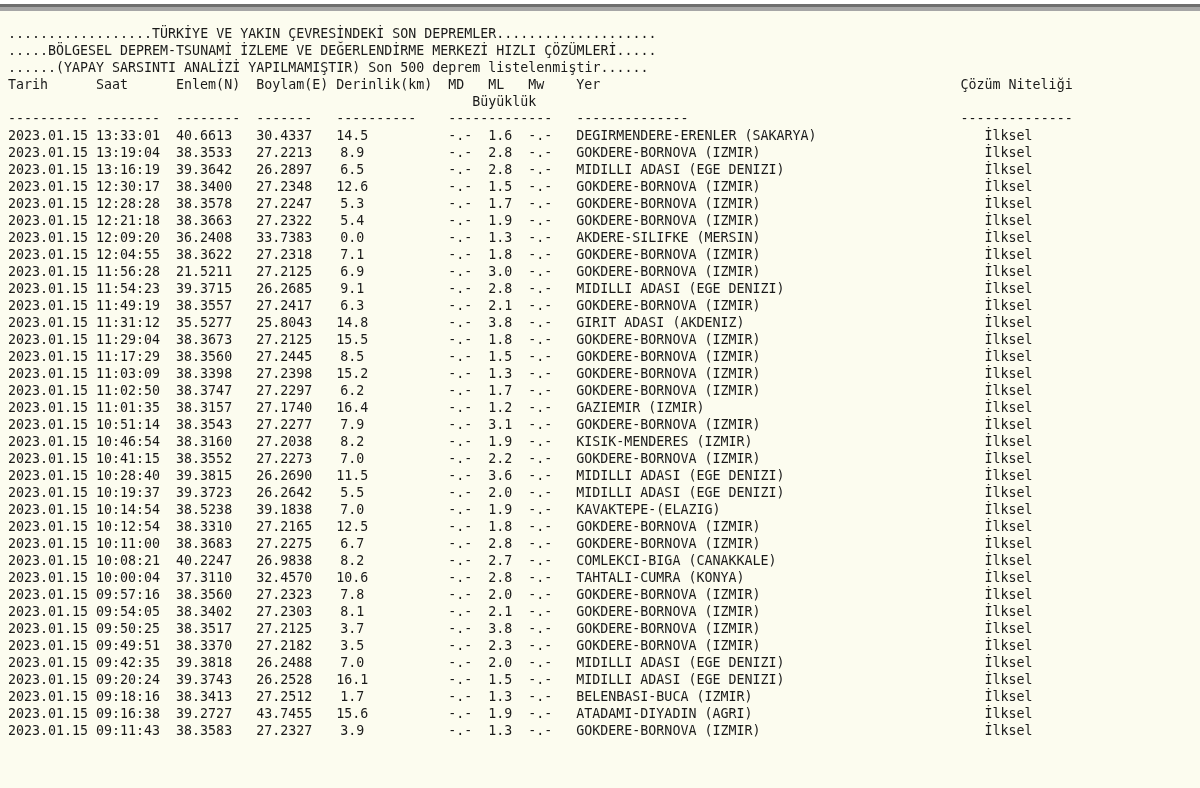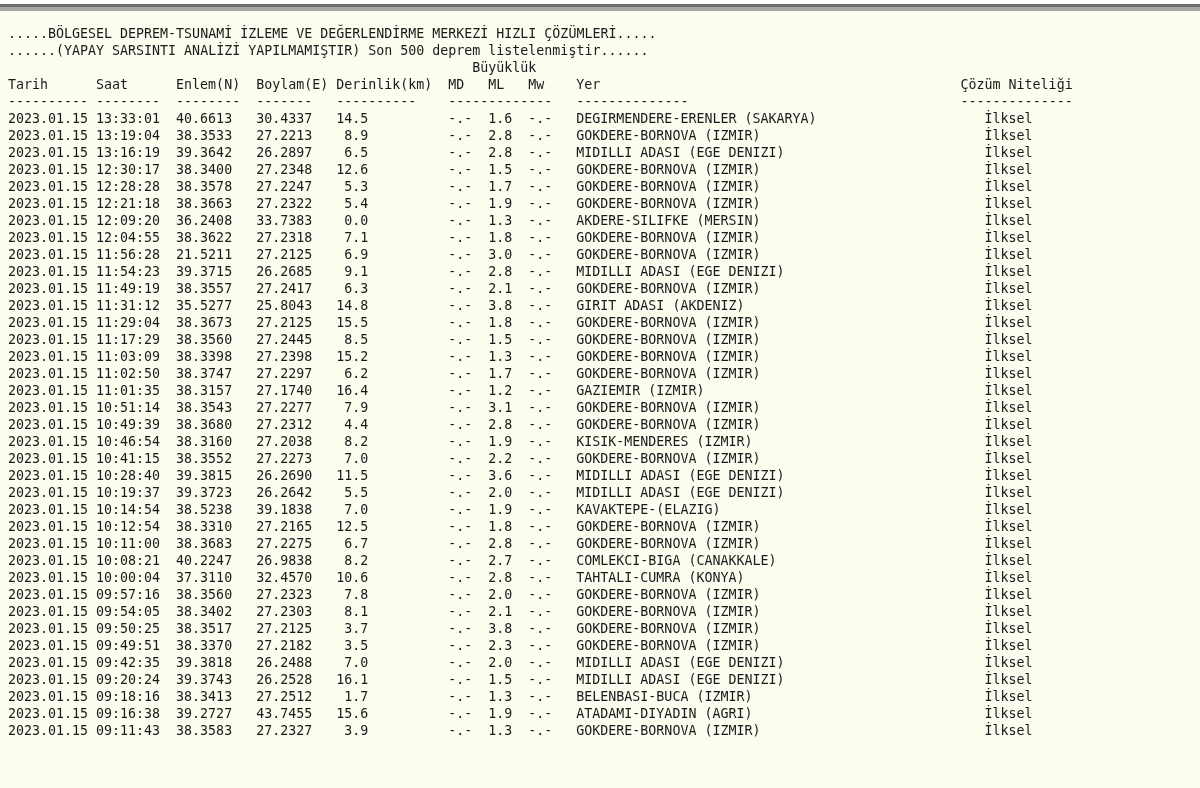--- a/index.html
+++ b/index.html
@@ -12,35 +12,36 @@
   .content{
     padding:14px 0 0 8px;
     font-family:"DejaVu Sans Mono","Liberation Mono",monospace;
     color:#1a1a1a;
   }
   .line{height:17px;line-height:17px;white-space:pre;font-size:0;}
   .line span{display:inline-block;font-size:13.3px;line-height:17px;vertical-align:top;}
   .w3{width:3ch}.w4{width:4ch}.w5{width:5ch}.w6{width:6ch}
   .w10{width:10ch}.w11{width:11ch}.w14{width:14ch}.w16{width:16ch}.w48{width:48ch}
   .ml2{margin-left:2ch}.ml3{margin-left:3ch}.ml10{margin-left:10ch}.ml58{margin-left:58ch}
-  .ra{text-align:right}
+  .ra{text-align:center}
 </style>
 </head>
 <body>
 
 <div class="topstrip"></div>
 <div class="rule"></div>
 
 <div class="content">
+  <div class="line"><span>..................TÜRKİYE VE YAKIN ÇEVRESİNDEKİ SON DEPREMLER....................</span></div>
   <div class="line"><span>.....BÖLGESEL DEPREM-TSUNAMİ İZLEME VE DEĞERLENDİRME MERKEZİ HIZLI ÇÖZÜMLERİ.....</span></div>
   <div class="line"><span>......(YAPAY SARSINTI ANALİZİ YAPILMAMIŞTIR) Son 500 deprem listelenmiştir......</span></div>
 
+  <div class="line"><span class="w11">Tarih</span><span class="w10">Saat</span><span class="w10">Enlem(N)</span><span class="w10">Boylam(E)</span><span class="w14">Derinlik(km)</span><span class="w5">MD</span><span class="w5">ML</span><span class="w6">Mw</span><span class="w48">Yer</span><span>Çözüm Niteliği</span></div>
+
   <div class="line"><span class="ml58">Büyüklük</span></div>
-
-  <div class="line"><span class="w11">Tarih</span><span class="w10">Saat</span><span class="w10">Enlem(N)</span><span class="w10">Boylam(E)</span><span class="w14">Derinlik(km)</span><span class="w5">MD</span><span class="w5">ML</span><span class="w6">Mw</span><span class="w48">Yer</span><span>Çözüm Niteliği</span></div>
 
   <div class="line"><span class="w11">----------</span><span class="w10">--------</span><span class="w10">--------</span><span class="w10">-------</span><span class="w14">----------</span><span class="w16">-------------</span><span class="w48">--------------</span><span>--------------</span></div>
 
   <div>
       <div class="line"><span class="w11">2023.01.15</span><span class="w10">13:33:01</span><span class="w10">40.6613</span><span class="w10">30.4337</span><span class="w4 ra">14.5</span><span class="w3 ml10">-.-</span><span class="w3 ml2">1.6</span><span class="w3 ml2">-.-</span><span class="w48 ml3">DEGIRMENDERE-ERENLER (SAKARYA)</span><span class="ml3">İlksel</span></div>
       <div class="line"><span class="w11">2023.01.15</span><span class="w10">13:19:04</span><span class="w10">38.3533</span><span class="w10">27.2213</span><span class="w4 ra">8.9</span><span class="w3 ml10">-.-</span><span class="w3 ml2">2.8</span><span class="w3 ml2">-.-</span><span class="w48 ml3">GOKDERE-BORNOVA (IZMIR)</span><span class="ml3">İlksel</span></div>
       <div class="line"><span class="w11">2023.01.15</span><span class="w10">13:16:19</span><span class="w10">39.3642</span><span class="w10">26.2897</span><span class="w4 ra">6.5</span><span class="w3 ml10">-.-</span><span class="w3 ml2">2.8</span><span class="w3 ml2">-.-</span><span class="w48 ml3">MIDILLI ADASI (EGE DENIZI)</span><span class="ml3">İlksel</span></div>
       <div class="line"><span class="w11">2023.01.15</span><span class="w10">12:30:17</span><span class="w10">38.3400</span><span class="w10">27.2348</span><span class="w4 ra">12.6</span><span class="w3 ml10">-.-</span><span class="w3 ml2">1.5</span><span class="w3 ml2">-.-</span><span class="w48 ml3">GOKDERE-BORNOVA (IZMIR)</span><span class="ml3">İlksel</span></div>
       <div class="line"><span class="w11">2023.01.15</span><span class="w10">12:28:28</span><span class="w10">38.3578</span><span class="w10">27.2247</span><span class="w4 ra">5.3</span><span class="w3 ml10">-.-</span><span class="w3 ml2">1.7</span><span class="w3 ml2">-.-</span><span class="w48 ml3">GOKDERE-BORNOVA (IZMIR)</span><span class="ml3">İlksel</span></div>
       <div class="line"><span class="w11">2023.01.15</span><span class="w10">12:21:18</span><span class="w10">38.3663</span><span class="w10">27.2322</span><span class="w4 ra">5.4</span><span class="w3 ml10">-.-</span><span class="w3 ml2">1.9</span><span class="w3 ml2">-.-</span><span class="w48 ml3">GOKDERE-BORNOVA (IZMIR)</span><span class="ml3">İlksel</span></div>
@@ -49,21 +50,20 @@
       <div class="line"><span class="w11">2023.01.15</span><span class="w10">11:56:28</span><span class="w10">21.5211</span><span class="w10">27.2125</span><span class="w4 ra">6.9</span><span class="w3 ml10">-.-</span><span class="w3 ml2">3.0</span><span class="w3 ml2">-.-</span><span class="w48 ml3">GOKDERE-BORNOVA (IZMIR)</span><span class="ml3">İlksel</span></div>
       <div class="line"><span class="w11">2023.01.15</span><span class="w10">11:54:23</span><span class="w10">39.3715</span><span class="w10">26.2685</span><span class="w4 ra">9.1</span><span class="w3 ml10">-.-</span><span class="w3 ml2">2.8</span><span class="w3 ml2">-.-</span><span class="w48 ml3">MIDILLI ADASI (EGE DENIZI)</span><span class="ml3">İlksel</span></div>
       <div class="line"><span class="w11">2023.01.15</span><span class="w10">11:49:19</span><span class="w10">38.3557</span><span class="w10">27.2417</span><span class="w4 ra">6.3</span><span class="w3 ml10">-.-</span><span class="w3 ml2">2.1</span><span class="w3 ml2">-.-</span><span class="w48 ml3">GOKDERE-BORNOVA (IZMIR)</span><span class="ml3">İlksel</span></div>
       <div class="line"><span class="w11">2023.01.15</span><span class="w10">11:31:12</span><span class="w10">35.5277</span><span class="w10">25.8043</span><span class="w4 ra">14.8</span><span class="w3 ml10">-.-</span><span class="w3 ml2">3.8</span><span class="w3 ml2">-.-</span><span class="w48 ml3">GIRIT ADASI (AKDENIZ)</span><span class="ml3">İlksel</span></div>
       <div class="line"><span class="w11">2023.01.15</span><span class="w10">11:29:04</span><span class="w10">38.3673</span><span class="w10">27.2125</span><span class="w4 ra">15.5</span><span class="w3 ml10">-.-</span><span class="w3 ml2">1.8</span><span class="w3 ml2">-.-</span><span class="w48 ml3">GOKDERE-BORNOVA (IZMIR)</span><span class="ml3">İlksel</span></div>
       <div class="line"><span class="w11">2023.01.15</span><span class="w10">11:17:29</span><span class="w10">38.3560</span><span class="w10">27.2445</span><span class="w4 ra">8.5</span><span class="w3 ml10">-.-</span><span class="w3 ml2">1.5</span><span class="w3 ml2">-.-</span><span class="w48 ml3">GOKDERE-BORNOVA (IZMIR)</span><span class="ml3">İlksel</span></div>
       <div class="line"><span class="w11">2023.01.15</span><span class="w10">11:03:09</span><span class="w10">38.3398</span><span class="w10">27.2398</span><span class="w4 ra">15.2</span><span class="w3 ml10">-.-</span><span class="w3 ml2">1.3</span><span class="w3 ml2">-.-</span><span class="w48 ml3">GOKDERE-BORNOVA (IZMIR)</span><span class="ml3">İlksel</span></div>
       <div class="line"><span class="w11">2023.01.15</span><span class="w10">11:02:50</span><span class="w10">38.3747</span><span class="w10">27.2297</span><span class="w4 ra">6.2</span><span class="w3 ml10">-.-</span><span class="w3 ml2">1.7</span><span class="w3 ml2">-.-</span><span class="w48 ml3">GOKDERE-BORNOVA (IZMIR)</span><span class="ml3">İlksel</span></div>
       <div class="line"><span class="w11">2023.01.15</span><span class="w10">11:01:35</span><span class="w10">38.3157</span><span class="w10">27.1740</span><span class="w4 ra">16.4</span><span class="w3 ml10">-.-</span><span class="w3 ml2">1.2</span><span class="w3 ml2">-.-</span><span class="w48 ml3">GAZIEMIR (IZMIR)</span><span class="ml3">İlksel</span></div>
       <div class="line"><span class="w11">2023.01.15</span><span class="w10">10:51:14</span><span class="w10">38.3543</span><span class="w10">27.2277</span><span class="w4 ra">7.9</span><span class="w3 ml10">-.-</span><span class="w3 ml2">3.1</span><span class="w3 ml2">-.-</span><span class="w48 ml3">GOKDERE-BORNOVA (IZMIR)</span><span class="ml3">İlksel</span></div>
-      <div class="line"><span class="w11">2023.01.15</span><span class="w10">10:49:39</span><span class="w10">38.3680</span><span class="w10">27.2312</span><span class="w4 ra">4.4</span><span class="w3 ml10">-.-</span><span class="w3 ml2">2.8</span><span class="w3 ml2">-.-</span><span class="w48 ml3">GOKDERE-BORNOVA (IZMIR)</span><span class="ml3">İlksel</span></div>
       <div class="line"><span class="w11">2023.01.15</span><span class="w10">10:46:54</span><span class="w10">38.3160</span><span class="w10">27.2038</span><span class="w4 ra">8.2</span><span class="w3 ml10">-.-</span><span class="w3 ml2">1.9</span><span class="w3 ml2">-.-</span><span class="w48 ml3">KISIK-MENDERES (IZMIR)</span><span class="ml3">İlksel</span></div>
       <div class="line"><span class="w11">2023.01.15</span><span class="w10">10:41:15</span><span class="w10">38.3552</span><span class="w10">27.2273</span><span class="w4 ra">7.0</span><span class="w3 ml10">-.-</span><span class="w3 ml2">2.2</span><span class="w3 ml2">-.-</span><span class="w48 ml3">GOKDERE-BORNOVA (IZMIR)</span><span class="ml3">İlksel</span></div>
       <div class="line"><span class="w11">2023.01.15</span><span class="w10">10:28:40</span><span class="w10">39.3815</span><span class="w10">26.2690</span><span class="w4 ra">11.5</span><span class="w3 ml10">-.-</span><span class="w3 ml2">3.6</span><span class="w3 ml2">-.-</span><span class="w48 ml3">MIDILLI ADASI (EGE DENIZI)</span><span class="ml3">İlksel</span></div>
       <div class="line"><span class="w11">2023.01.15</span><span class="w10">10:19:37</span><span class="w10">39.3723</span><span class="w10">26.2642</span><span class="w4 ra">5.5</span><span class="w3 ml10">-.-</span><span class="w3 ml2">2.0</span><span class="w3 ml2">-.-</span><span class="w48 ml3">MIDILLI ADASI (EGE DENIZI)</span><span class="ml3">İlksel</span></div>
       <div class="line"><span class="w11">2023.01.15</span><span class="w10">10:14:54</span><span class="w10">38.5238</span><span class="w10">39.1838</span><span class="w4 ra">7.0</span><span class="w3 ml10">-.-</span><span class="w3 ml2">1.9</span><span class="w3 ml2">-.-</span><span class="w48 ml3">KAVAKTEPE-(ELAZIG)</span><span class="ml3">İlksel</span></div>
       <div class="line"><span class="w11">2023.01.15</span><span class="w10">10:12:54</span><span class="w10">38.3310</span><span class="w10">27.2165</span><span class="w4 ra">12.5</span><span class="w3 ml10">-.-</span><span class="w3 ml2">1.8</span><span class="w3 ml2">-.-</span><span class="w48 ml3">GOKDERE-BORNOVA (IZMIR)</span><span class="ml3">İlksel</span></div>
       <div class="line"><span class="w11">2023.01.15</span><span class="w10">10:11:00</span><span class="w10">38.3683</span><span class="w10">27.2275</span><span class="w4 ra">6.7</span><span class="w3 ml10">-.-</span><span class="w3 ml2">2.8</span><span class="w3 ml2">-.-</span><span class="w48 ml3">GOKDERE-BORNOVA (IZMIR)</span><span class="ml3">İlksel</span></div>
       <div class="line"><span class="w11">2023.01.15</span><span class="w10">10:08:21</span><span class="w10">40.2247</span><span class="w10">26.9838</span><span class="w4 ra">8.2</span><span class="w3 ml10">-.-</span><span class="w3 ml2">2.7</span><span class="w3 ml2">-.-</span><span class="w48 ml3">COMLEKCI-BIGA (CANAKKALE)</span><span class="ml3">İlksel</span></div>
       <div class="line"><span class="w11">2023.01.15</span><span class="w10">10:00:04</span><span class="w10">37.3110</span><span class="w10">32.4570</span><span class="w4 ra">10.6</span><span class="w3 ml10">-.-</span><span class="w3 ml2">2.8</span><span class="w3 ml2">-.-</span><span class="w48 ml3">TAHTALI-CUMRA (KONYA)</span><span class="ml3">İlksel</span></div>
       <div class="line"><span class="w11">2023.01.15</span><span class="w10">09:57:16</span><span class="w10">38.3560</span><span class="w10">27.2323</span><span class="w4 ra">7.8</span><span class="w3 ml10">-.-</span><span class="w3 ml2">2.0</span><span class="w3 ml2">-.-</span><span class="w48 ml3">GOKDERE-BORNOVA (IZMIR)</span><span class="ml3">İlksel</span></div>

